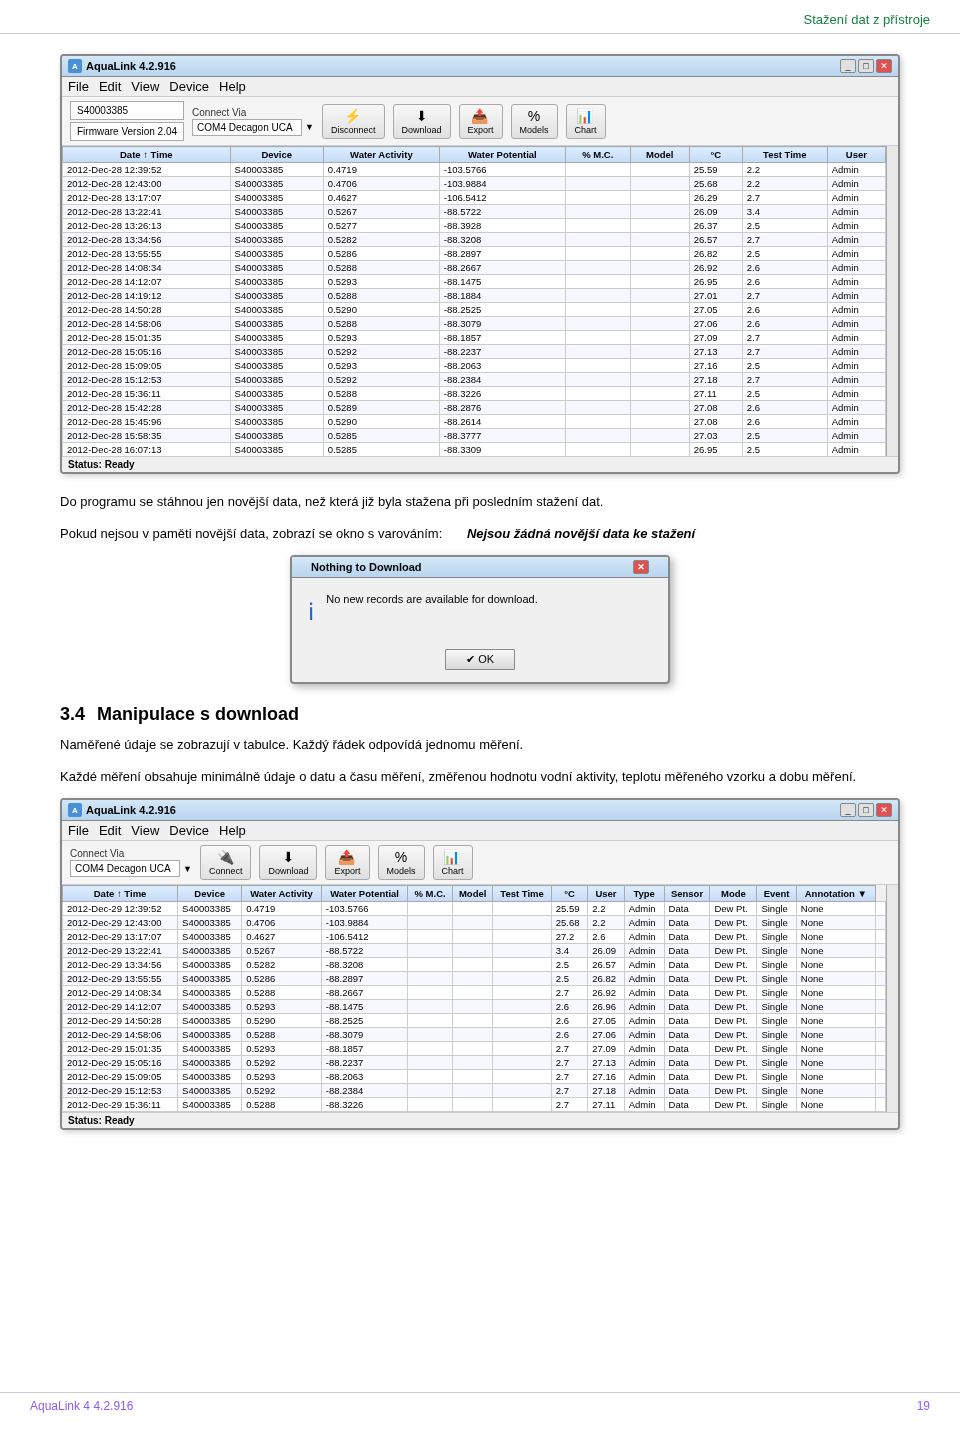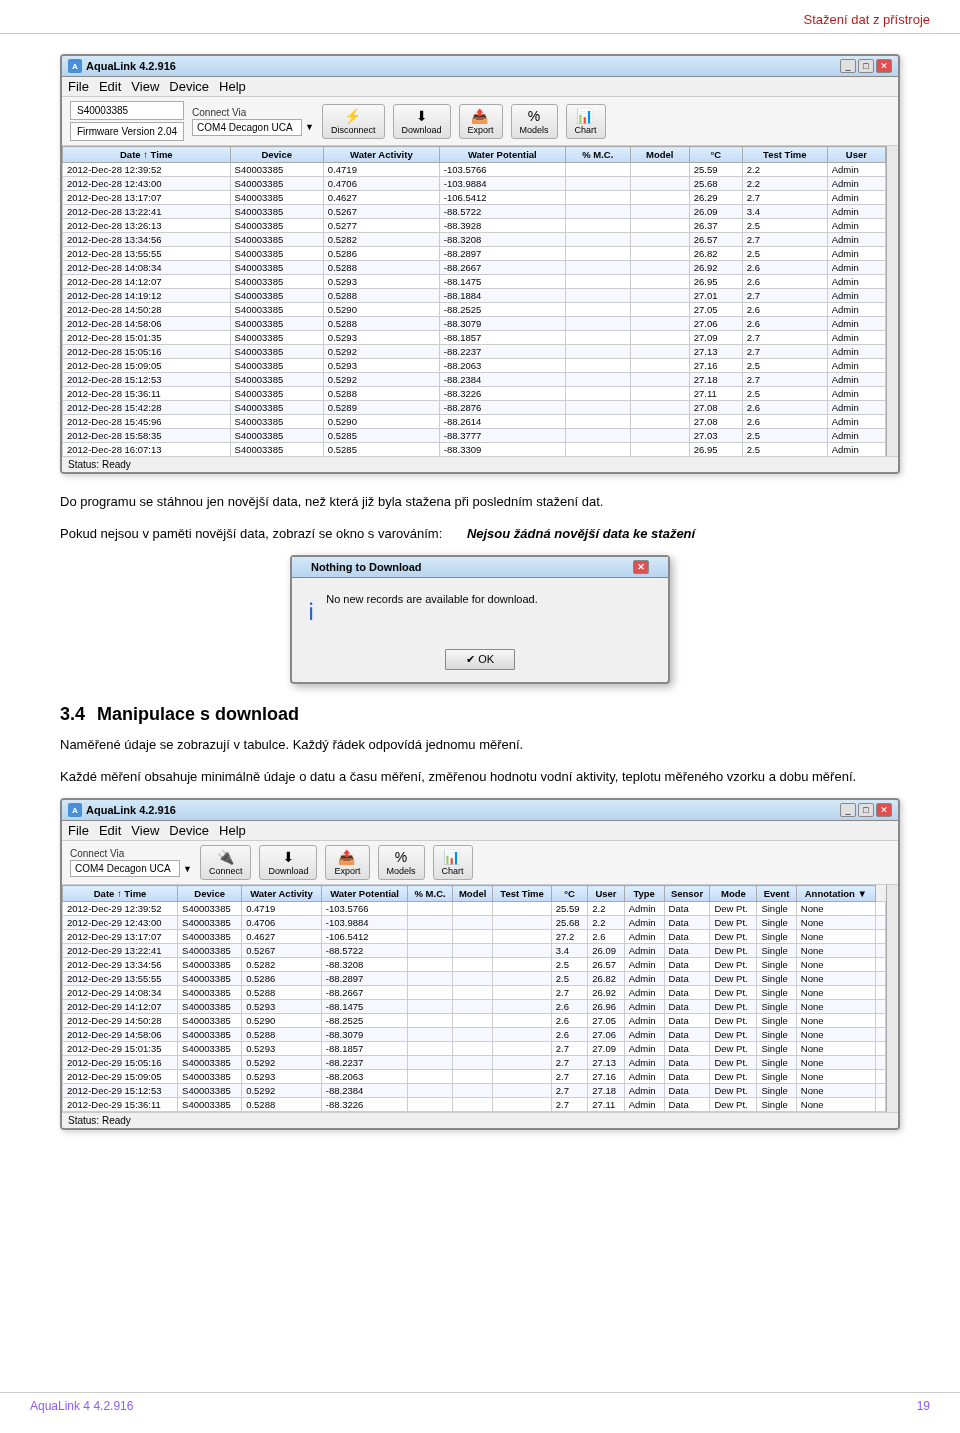--- a/index.html
+++ b/index.html
@@ -11,21 +11,21 @@
       width: 960px;
       min-height: 1433px;
       position: relative;
     }
 
     
     .page-header {
       text-align: right;
       padding: 12px 30px 6px 30px;
       font-size: 13px;
-      color: #b91c1c;
+      color: #15803d;
       border-bottom: 1px solid #ccc;
       margin-bottom: 10px;
     }
 
     
     .content {
       padding: 10px 60px 20px 60px;
     }
 
     
@@ -181,20 +181,21 @@
     }
 
     .data-table tr:nth-child(even) td { background: #f7f7ff; }
     .data-table tr:nth-child(odd) td { background: #fff; }
 
     .app-statusbar {
       background: #f0f0f0;
       border-top: 1px solid #ccc;
       padding: 2px 6px;
       font-size: 10px;
+      font-weight: bold;
     }
 
     
     .body-text {
       margin-bottom: 12px;
       line-height: 1.5;
       font-size: 13px;
     }
 
     .body-text strong, .body-text b {

